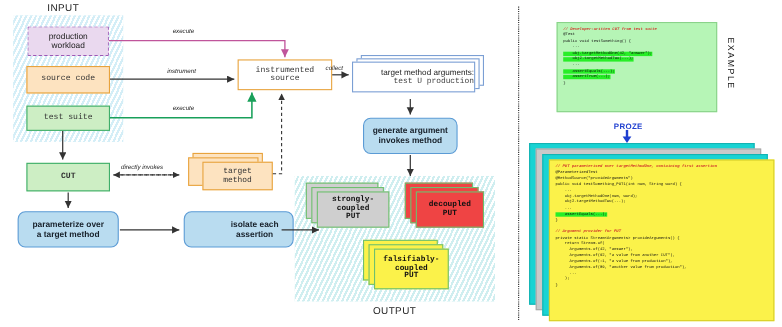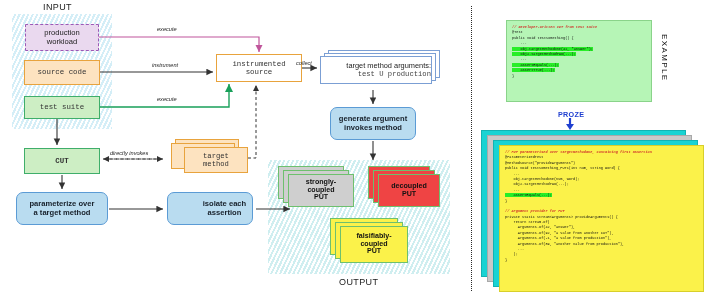--- a/index.html
+++ b/index.html
@@ -34,21 +34,21 @@
            font-family:"Liberation Mono",monospace;font-size:7.4px;color:#333;}
   .b-cut{border:1.3px solid #3fae6a;background:#cdeec4;
          font-family:"Liberation Mono",monospace;font-size:7.4px;color:#333;font-weight:bold;}
   .b-blue{border:1.2px solid #5b9bd5;background:#b9dcf0;border-radius:7px;
           font-size:7.6px;font-weight:bold;color:#17202a;}
   .b-args{border:1.2px solid #7b9fd4;background:#ffffff;font-size:7.4px;color:#222;text-align:right;}
   .b-args .mono{font-family:"Liberation Mono",monospace;font-size:7.2px;color:#444;}
   .b-tgt{border:1.3px solid #e8a33d;background:#fde3c0;
          font-family:"Liberation Mono",monospace;font-size:7.2px;color:#333;}
 
-  .put{font-family:Liberation Sans, sans-serif;font-size:7.1px;font-weight:bold;
+  .put{font-family:Liberation Mono, monospace;font-size:7.1px;font-weight:bold;
        color:#111;border:1.4px solid #6ec06e;}
   .put-strong{background:#cfcfcf;}
   .put-decoup{background:#ef4444;}
   .put-fals{background:#fbf24a;margin-left:12px;}
 
   
   .stack{position:absolute;}
   .stack .sh{position:absolute;box-sizing:border-box;}
 
   .edge-label{position:absolute;font-size:5.6px;font-style:italic;color:#222;}
@@ -94,21 +94,21 @@
 
   <div class="node b-cut" style="left:24px;top:148px;width:76px;height:26px;">
     <span>CUT</span>
   </div>
 
   <div class="node b-blue" style="left:16px;top:192px;width:92px;height:33px;">
     <span style="white-space:pre-line;">parameterize over
 a target method</span>
   </div>
 
-  <div class="node b-blue" style="left:167px;top:192px;width:86px;height:33px;padding-left:29px;">
+  <div class="node b-blue" style="left:167px;top:192px;width:100px;height:33px;padding-left:29px;">
     <span style="white-space:pre-line;">isolate each
 assertion</span>
   </div>
 
   <div class="stack" style="left:167px;top:139px;width:78px;height:40px;">
     <div class="sh b-tgt" style="left:8px;top:0;width:64px;height:26px;"></div>
     <div class="sh b-tgt" style="left:4px;top:4px;width:64px;height:26px;"></div>
     <div class="node b-tgt" style="left:17px;top:8px;width:64px;height:26px;">
       <span style="white-space:pre-line;">target
 method</span>

